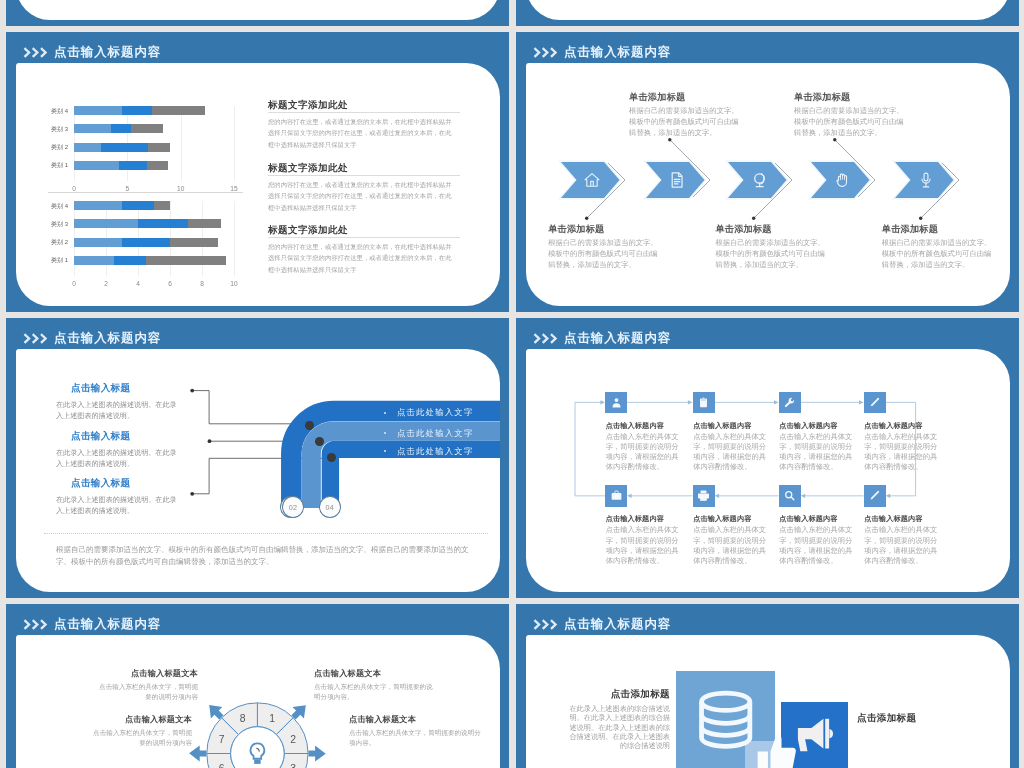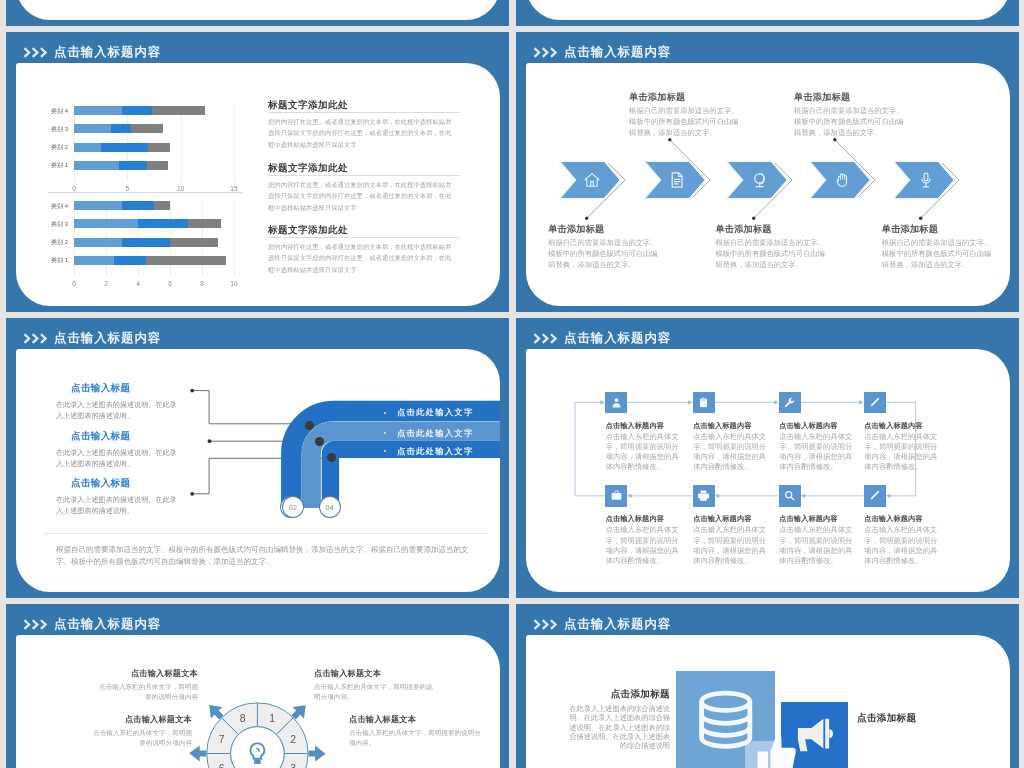--- a/index.html
+++ b/index.html
@@ -23,21 +23,21 @@
 
 .s4wrap{position:absolute;left:0;top:0;width:100%;height:100%;}
 .s4ico{position:absolute;top:124px;width:18px;height:18px;}
 .s4txt{position:absolute;width:111px;}
 .s4h{font-size:9.2px;font-weight:700;color:#585858;letter-spacing:.2px;line-height:11px;}
 .s4b{font-size:7.3px;color:#a5a5a5;line-height:11px;margin-top:2px;letter-spacing:0;}
 
 .s5li{position:absolute;width:150px;}
 .s5h{font-size:9.6px;font-weight:700;color:#2f7fc9;letter-spacing:.3px;margin-left:15px;}
 .s5b{font-size:7.1px;color:#8d8d8d;line-height:11px;margin-top:5px;width:122px;}
-.s5lab{position:absolute;color:#eaf3fb;font-size:8.4px;font-weight:700;letter-spacing:1.2px;white-space:nowrap;}
+.s5lab{position:absolute;color:#eaf3fb;font-size:8.4px;font-weight:400;letter-spacing:1.2px;white-space:nowrap;}
 .s5bul{position:absolute;width:2.2px;height:2.2px;border-radius:50%;background:#d8e9f7;}
 .s5num{position:absolute;width:22px;height:22.4px;border-radius:50%;background:#fbfbfb;border:1px solid #5c7f99;color:#8f8f8f;font-size:7.2px;display:flex;align-items:center;justify-content:center;letter-spacing:.3px;}
 .s5dot{position:absolute;width:9px;height:9px;border-radius:50%;background:#3a3a3a;}
 .s5foot{position:absolute;left:28px;top:184px;width:444px;padding-left:12px;padding-right:12px;font-size:7.5px;color:#9a9a9a;line-height:11.6px;text-align:left;border-top:1px dotted #cfcfcf;padding-top:10px;}
 
 .s6sq{position:absolute;width:22px;height:21.5px;background:#5b95cf;}
 .s6ic{position:absolute;width:13px;height:13px;}
 .s6t{position:absolute;width:74.5px;}
 .s6h{font-size:7.2px;font-weight:700;color:#4a4a4a;letter-spacing:.1px;line-height:9px;}
 .s6b{font-size:7.3px;color:#a8a8a8;line-height:10.2px;margin-top:2px;}

